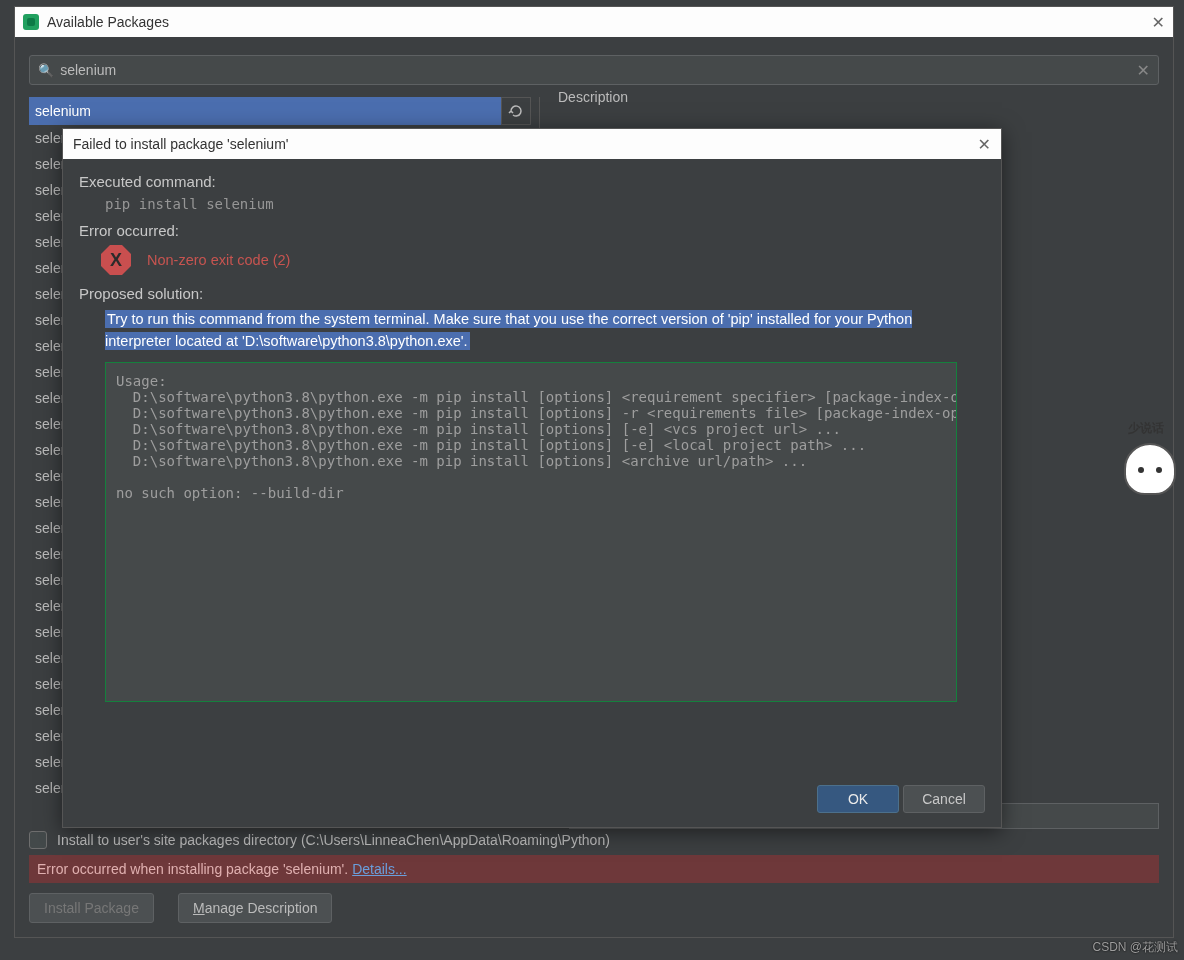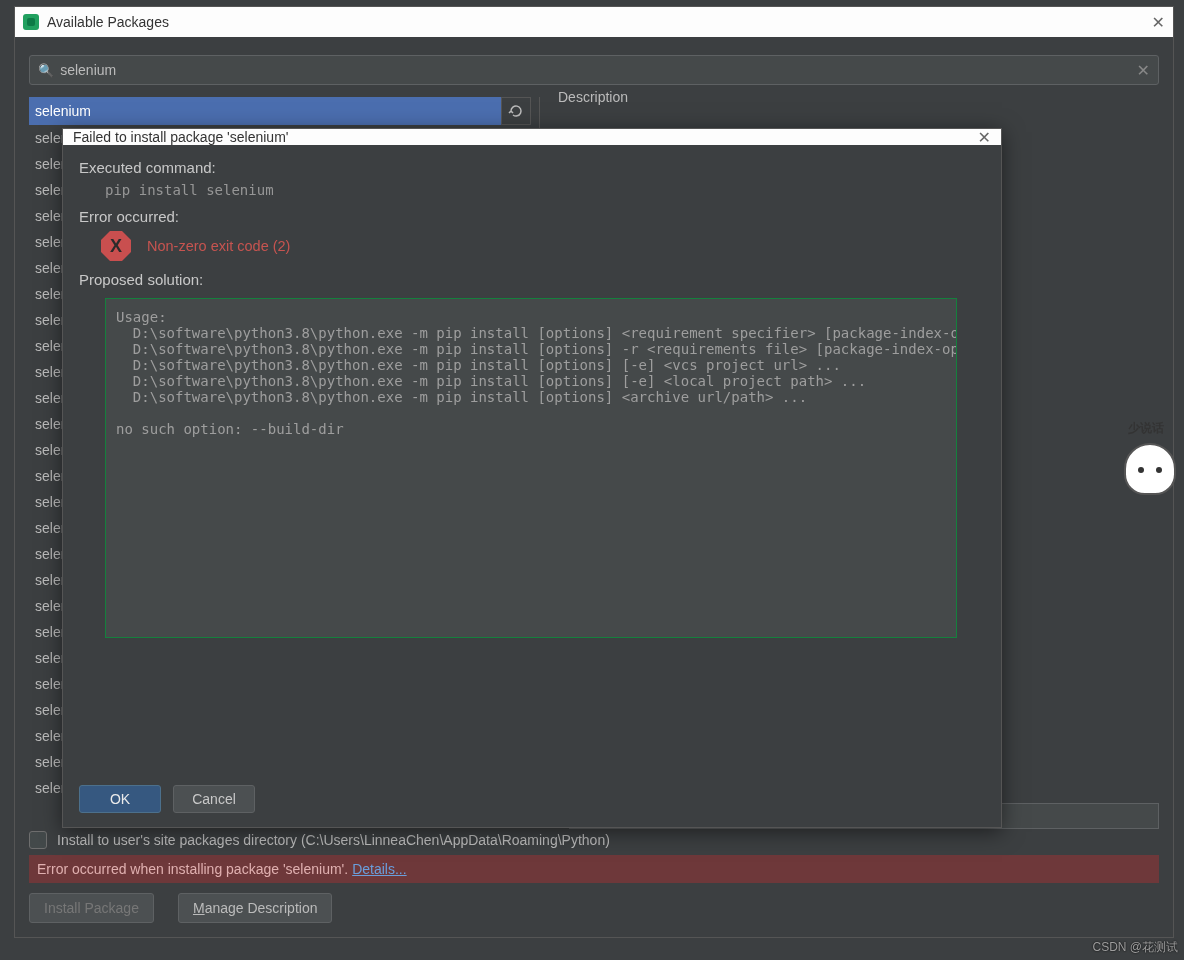--- a/index.html
+++ b/index.html
@@ -87,21 +87,21 @@
     color: #bbb; display: flex; align-items: center; font-size: 14px; border-radius: 3px;
   }
   .btn.disabled { color: #777; }
   
   .dialog {
     position: absolute; left: 62px; top: 128px; width: 940px; height: 700px;
     background: #3c3f41; border: 1px solid #555; box-shadow: 0 4px 20px rgba(0,0,0,.5);
     display: flex; flex-direction: column;
   }
   .dialog .dtitle {
-    height: 16px; background: #fdfdfd; color: #333; display: flex; align-items: center;
+    height: 30px; background: #fdfdfd; color: #333; display: flex; align-items: center;
     padding: 0 10px; font-size: 14px;
   }
   .dialog .dtitle .spacer { flex: 1; }
   .dialog .dtitle .close { color: #666; font-size: 16px; cursor: pointer; }
   .dbody { flex: 1; padding: 8px 16px; overflow: hidden; font-size: 14.5px; }
   .dbody h4 { font-weight: normal; color: #c8c8c8; margin: 6px 0; font-size: 15px; }
   .dbody .cmd { font-family: Consolas, monospace; color: #969696; margin-left: 26px; margin-bottom: 10px; font-size: 14px; }
   .errline { display: flex; align-items: center; gap: 16px; margin: 6px 0 10px 22px; }
   .erricon {
     width: 30px; height: 30px; background: #c94f4f; border-radius: 6px;
@@ -114,21 +114,21 @@
     background: #4b6eaf; color: #fff; padding: 1px 2px; display: inline;
     line-height: 22px;
   }
   .solution-wrap { margin-left: 26px; margin-right: 20px; }
   .output {
     margin: 10px 0 0 26px; width: 852px; height: 340px;
     background: #45494a; border: 1px solid #15803d; padding: 10px;
     font-family: Consolas, "SimSun", monospace; font-size: 14px; color: #9e9e9e;
     white-space: pre; overflow: hidden;
   }
-  .dbtns { display: flex; gap: 12px; padding: 8px 16px 14px; }
+  .dbtns { display: flex; justify-content: flex-end; gap: 4px; padding: 8px 16px 14px; }
   .dbtn {
     height: 28px; min-width: 82px; border-radius: 3px; display: flex;
     align-items: center; justify-content: center; font-size: 14px;
   }
   .dbtn.ok { background: #365880; border: 1px solid #4c708c; color: #eaeaea; }
   .dbtn.cancel { background: #4c5052; border: 1px solid #5e6163; color: #c8c8c8; }
   .mascot {
     position: absolute; right: 0; top: 420px; width: 60px; height: 120px;
     color: #333; display: flex; flex-direction: column; align-items: flex-start;
     font-size: 12px;
@@ -262,20 +262,21 @@
   </div>
   <div class="dbody">
     <h4>Executed command:</h4>
     <div class="cmd">pip install selenium</div>
     <h4>Error occurred:</h4>
     <div class="errline">
       <div class="erricon">X</div>
       <div class="errtext">Non-zero exit code (2)</div>
     </div>
     <h4>Proposed solution:</h4>
+    <div class="solution-wrap"><span class="solution">Try to run this command from the system terminal. Make sure that you use the correct version of 'pip' installed for your Python interpreter located at 'D:\software\python3.8\python.exe'.</span></div>
     <div class="output">Usage:
   D:\software\python3.8\python.exe -m pip install [options] &lt;requirement specifier&gt; [package-index-options] ...
   D:\software\python3.8\python.exe -m pip install [options] -r &lt;requirements file&gt; [package-index-options] ...
   D:\software\python3.8\python.exe -m pip install [options] [-e] &lt;vcs project url&gt; ...
   D:\software\python3.8\python.exe -m pip install [options] [-e] &lt;local project path&gt; ...
   D:\software\python3.8\python.exe -m pip install [options] &lt;archive url/path&gt; ...
 
 no such option: --build-dir</div>
   </div>
   <div class="dbtns">

